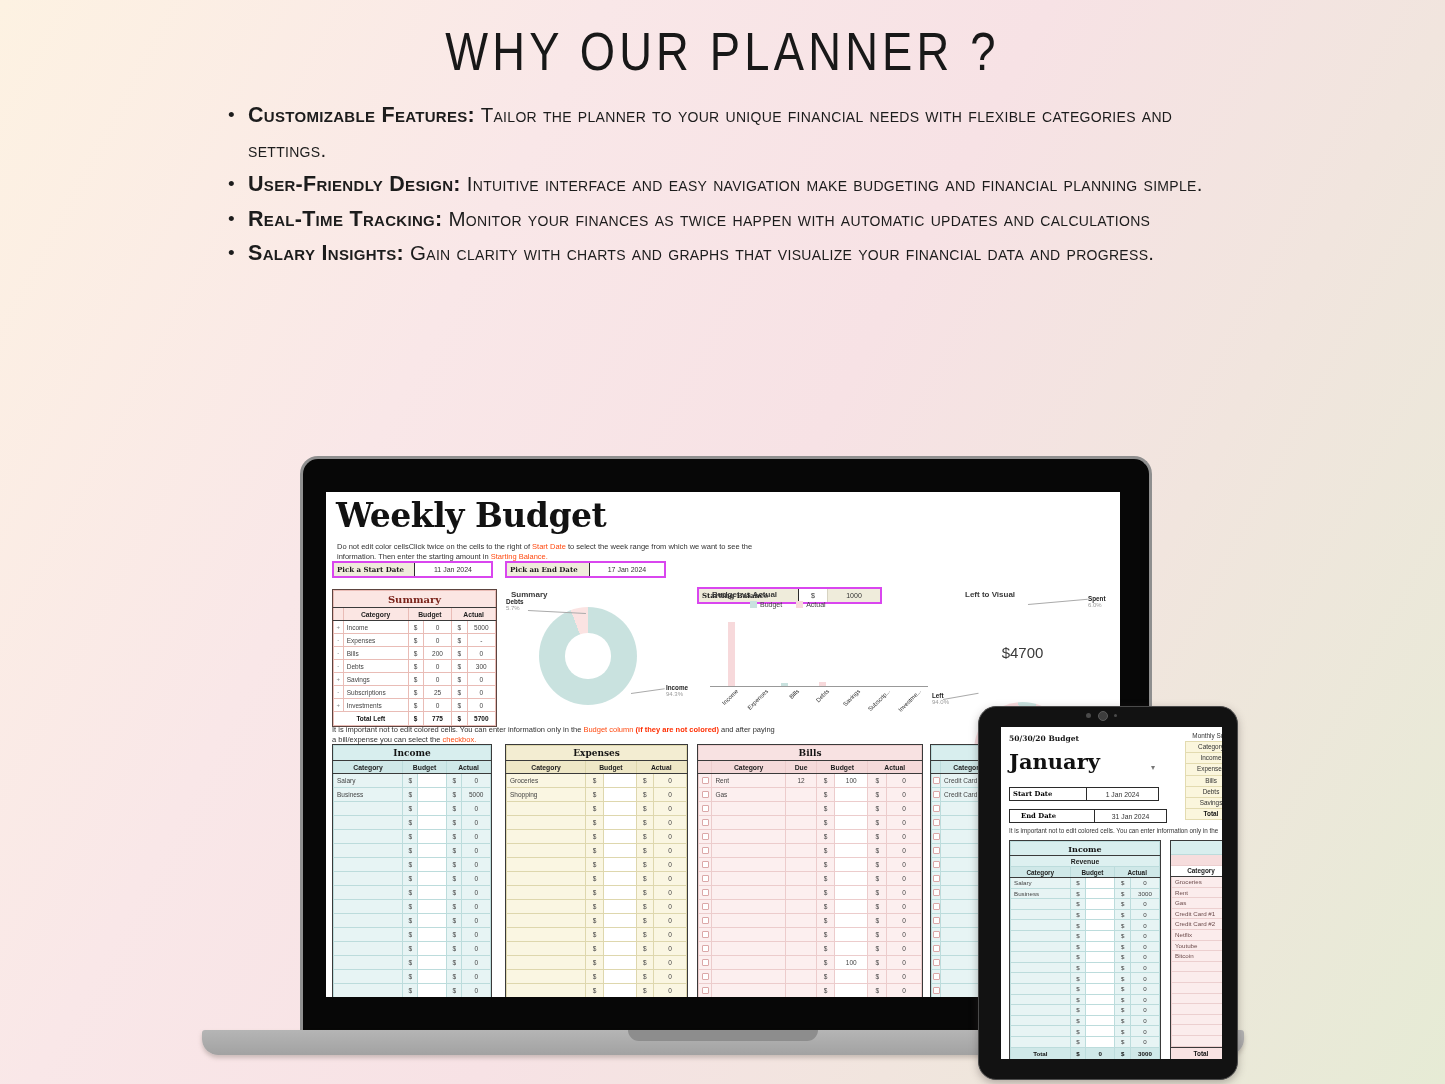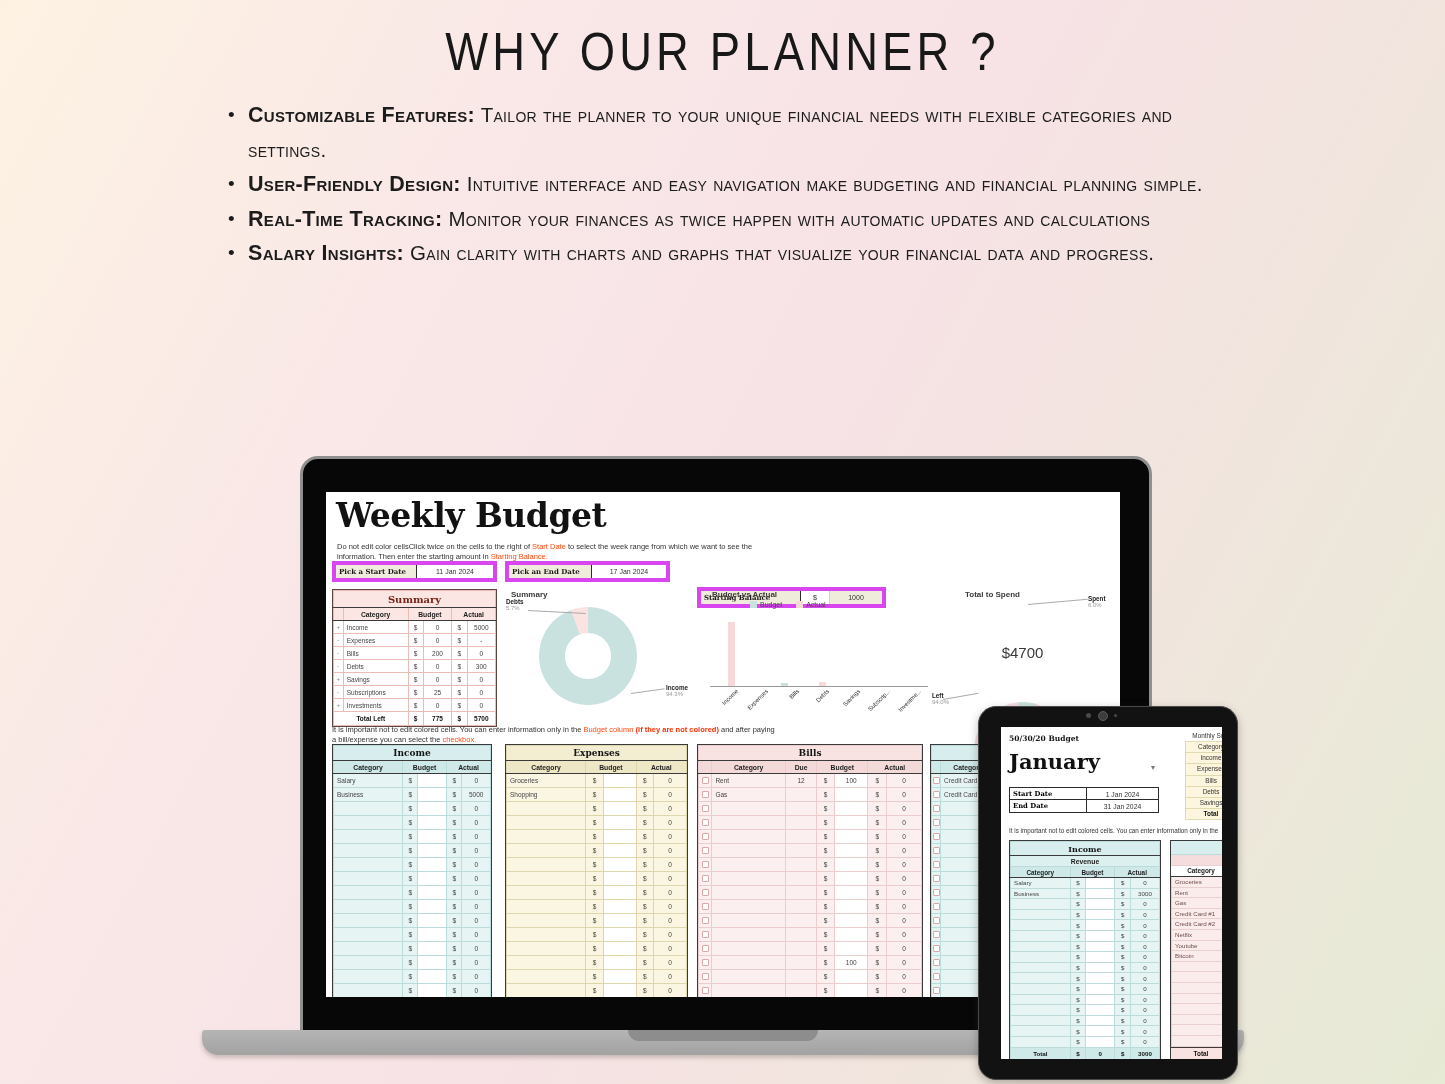--- a/index.html
+++ b/index.html
@@ -28,21 +28,21 @@
   .screen{left:326px;top:492px;width:794px;height:505px;background:#ffffff;overflow:hidden;z-index:4;}
 
   
   .wb-title{left:10px;top:4px;font-family:"DejaVu Serif",serif;font-weight:800;
     font-size:33px;color:#121212;letter-spacing:-.5px;}
   .instr{left:11px;top:50px;width:440px;font-size:7.5px;line-height:1.28;color:#333;}
   .seg-n{color:#333;}
   .seg-r{color:#ff4a11;}
   .seg-rb{color:#ff2d00;font-weight:700;}
 
-  .picker{display:flex;align-items:stretch;height:13px;border:4px solid #d946ef;background:#fff;font-size:7px;}
+  .picker{display:flex;align-items:stretch;height:13px;border:2px solid #d946ef;background:#fff;font-size:7px;}
   .picker .plabel{background:#efecdb;border-right:1px solid #2b2b2b;display:flex;align-items:center;
     padding:0 3px;font-family:"DejaVu Serif",serif;font-weight:700;color:#1c1c1c;white-space:nowrap;}
   .picker .pval{flex:1;display:flex;align-items:center;justify-content:center;color:#333;}
   .picker .pcur{width:28px;border-right:1px solid #d7d3c2;display:flex;align-items:center;justify-content:center;background:#fff;color:#333;}
   .picker .pbeige{background:#efecdb;}
 
   
   .sheet-table .tbl{border-collapse:collapse;table-layout:fixed;width:100%;font-size:6.5px;color:#444;}
   .sheet-table td{padding:0 1px;height:13px;text-align:center;overflow:hidden;white-space:nowrap;border:1px solid;}
   .sheet-table .cat{text-align:left;padding-left:3px;}
@@ -290,21 +290,21 @@
           <div class="blabel">Subscrip...</div>
         </div>
         <div class="bargroup">
           <div class="bar" style="height: 0px; background: rgb(201, 226, 223);"></div>
           <div class="bar" style="height: 0px; background: rgb(247, 217, 219);"></div>
           <div class="blabel">Investme...</div>
         </div>
       </div>
     <div class="abs axis" style="left:384px;top:194px;width:218px;"></div>
 
-    <div class="abs chart-title" style="left:639px;top:98px;">Total to Spend</div>
+    <div class="abs chart-title" style="left:639px;top:98px;">Left to Visual</div>
     <div class="abs donut hole71" style="left: 648px; top: 112px; width: 97px; height: 97px; background: conic-gradient(from -5deg, rgb(201, 226, 223) 0%, rgb(201, 226, 223) 6%, rgb(247, 219, 222) 6%, rgb(247, 219, 222) 100%);"></div>
     <div class="abs center-num" style="left:648px;top:152px;width:97px;">$4700</div>
     <div class="abs leader" style="left:702px;top:112px;width:60px;transform:rotate(-5deg);"></div>
     <div class="abs chart-label" style="left:762px;top:103px;">
       <b>Spent</b>
       <span>6.0%</span>
     </div>
     <div class="abs leader" style="left:617px;top:207px;width:36px;transform:rotate(-10deg);"></div>
     <div class="abs chart-label" style="left:606px;top:200px;">
       <b>Left</b>
@@ -922,21 +922,21 @@
         </div>
     </div>
 
     <div class="abs tab-month" style="left:8px;top:22px;">January</div>
     <div class="abs caret" style="left:150px;top:36px;">▾</div>
 
     <div class="abs tbox" style="left:8px;top:60px;width:148px;">
       <div class="plabel">Start Date</div>
       <div class="pval">1 Jan 2024</div>
     </div>
-    <div class="abs tbox" style="left:8px;top:72px;width:148px;">
+    <div class="abs tbox" style="left:8px;top:82px;width:148px;padding-left:8px;">
       <div class="plabel">End Date</div>
       <div class="pval">31 Jan 2024</div>
     </div>
 
     <div class="abs tab-note" style="left:8px;top:100px;width:212px;">It is important not to edit colored cells. You can enter information only in the</div>
 
     <div class="abs sheet-table teal sm" style="left:8px;top:113px;width:150px;">
         <table class="tbl">
           <colgroup>
             <col style="width: 40%;">

